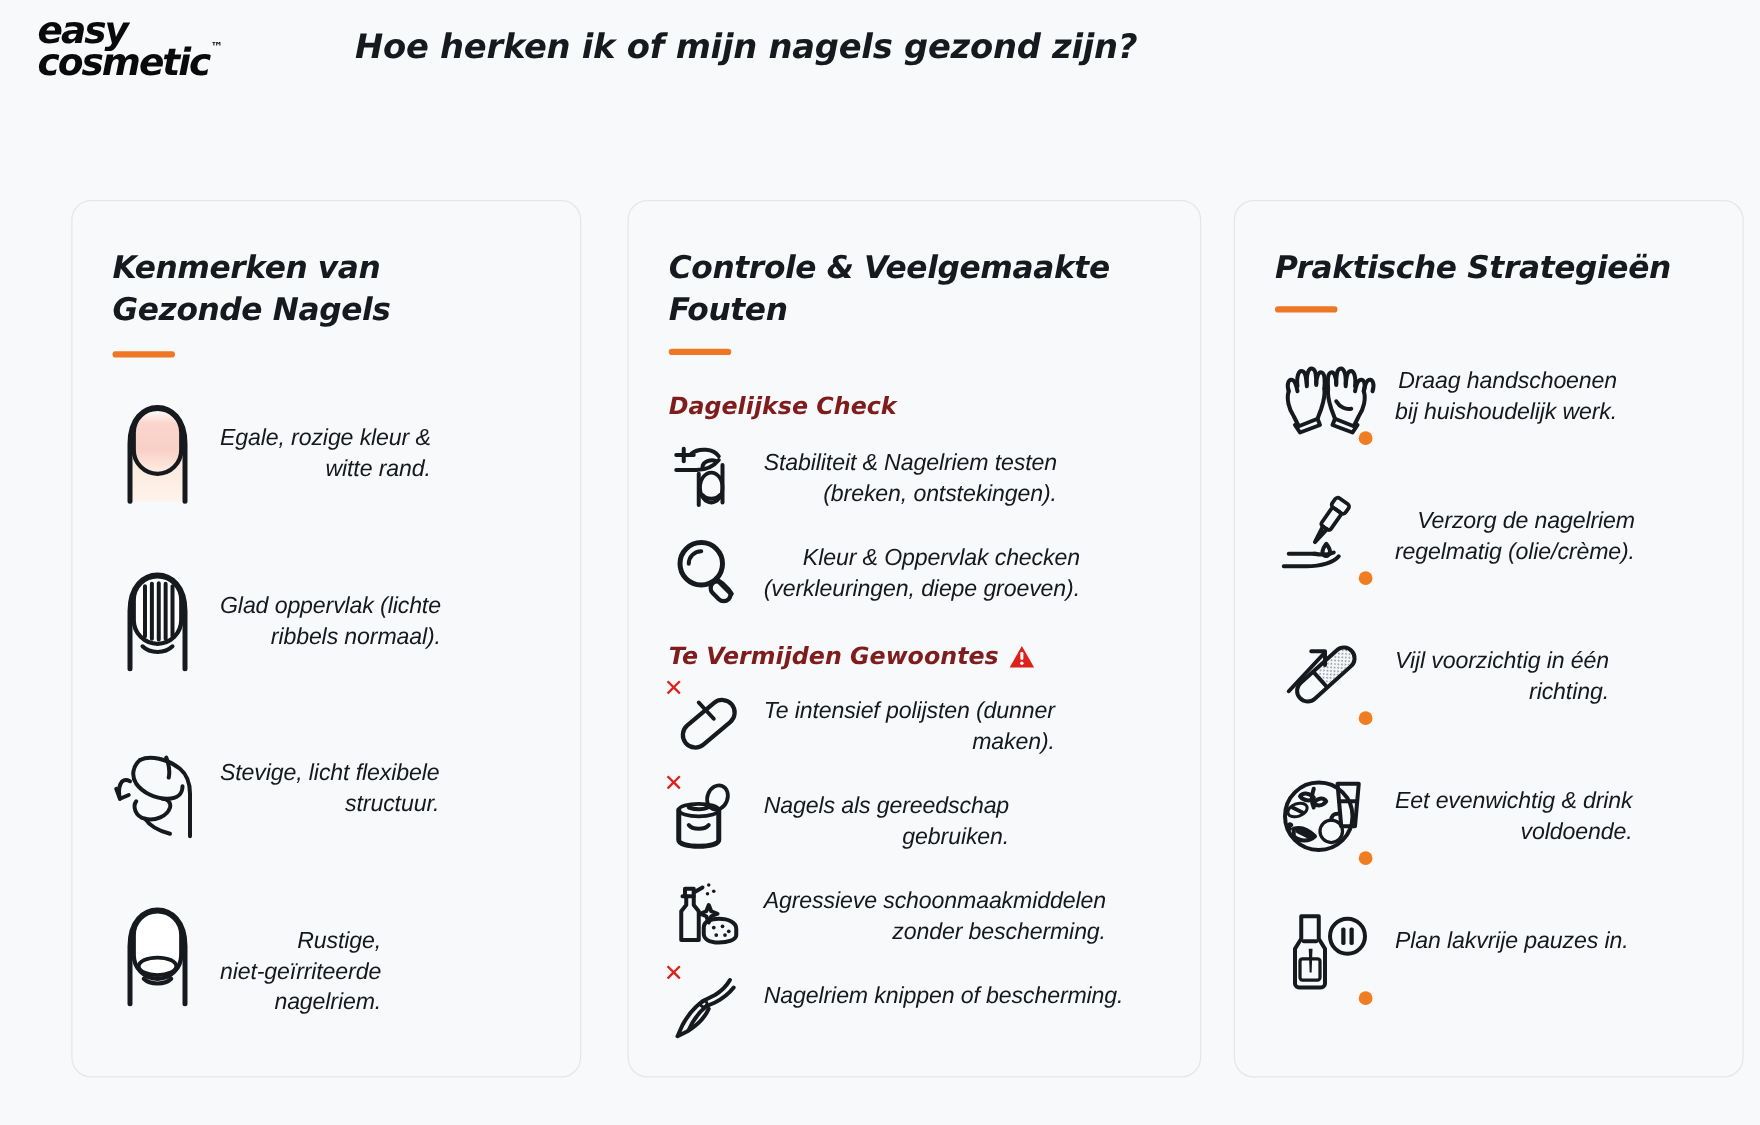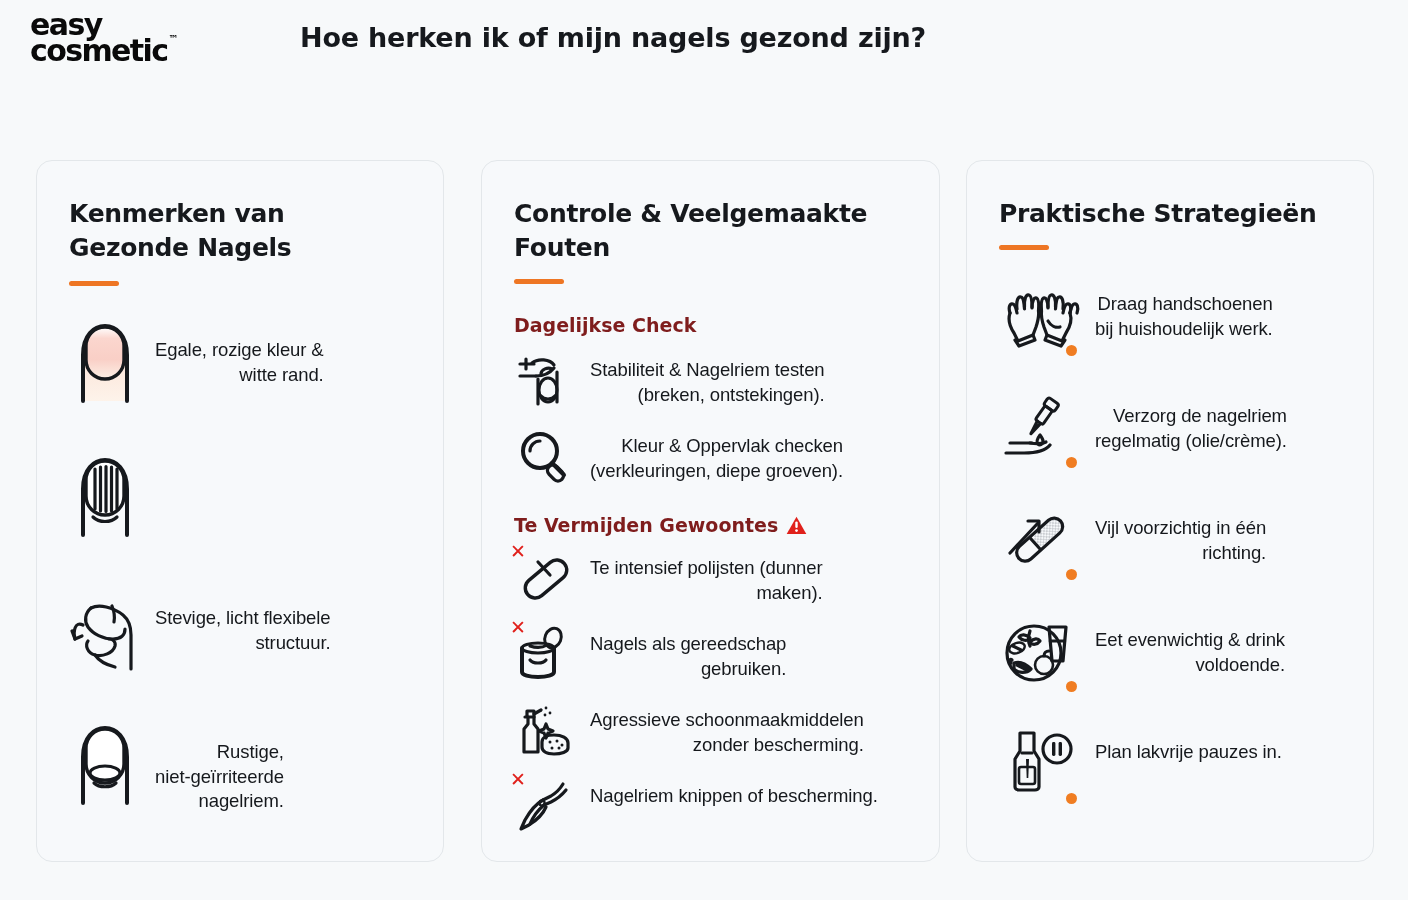--- a/index.html
+++ b/index.html
@@ -12,20 +12,21 @@
     background: #f7f9fa;
     font-family: "Liberation Sans", sans-serif;
     color: #111418;
     overflow: hidden;
   }
   .page {
     position: relative;
     width: 1408px;
     height: 737px;
     box-sizing: border-box;
+    font-style: italic;
   }
 
   
   .header {
     position: absolute;
     left: 0; top: 0;
     width: 1408px;
     height: 130px;
   }
   .logo {
@@ -45,41 +46,42 @@
     font-size: 10px;
     letter-spacing: 0;
     vertical-align: super;
     font-weight: 700;
     position: relative;
     top: -8px;
     left: 1px;
   }
   .page-title {
     position: absolute;
-    left: 300px;
+    left: 284px;
     top: 22px;
     font-family: "DejaVu Sans", sans-serif;
     font-size: 27px;
     font-weight: 700;
     letter-spacing: -0.2px;
     color: #16191d;
     white-space: nowrap;
   }
 
   
   .card {
     position: absolute;
     top: 160px;
     height: 702px;
     background: #f7f9fb;
     border: 1px solid #e3e7ea;
     border-radius: 16px;
     box-sizing: border-box;
     padding: 36px 30px 20px 32px;
     overflow: hidden;
+    margin-left: 21px;
   }
   #card-1 { left: 36px;  width: 408px; }
   #card-2 { left: 481px; width: 459px; }
   #card-3 { left: 966px; width: 408px; }
 
   .card-title {
     font-family: "DejaVu Sans", sans-serif;
     font-size: 25px;
     font-weight: 700;
     line-height: 1.36;
@@ -237,20 +239,22 @@
 
       <li class="item">
         <span class="icon-wrap">
           <svg width="64" height="84" viewBox="0 0 64 84">
             <path class="stroke" d="M10 80 L10 34 C10 14 21 5 32 5 C43 5 54 14 54 34 L54 80"></path>
             <rect x="13" y="6" width="38" height="54" rx="19" fill="#ffffff" stroke="#16191d" stroke-width="3.4"></rect>
             <path class="stroke-thin" stroke-width="1.8" stroke="#b9bec3" d="M22 14 L22 54 M27.5 12 L27.5 56 M33 11.5 L33 56.5 M38.5 12 L38.5 56 M44 14 L44 54"></path>
             <path class="stroke-thin" stroke-width="2.6" d="M20 62 C26 68 38 68 44 62"></path>
           </svg>
         </span>
+        <span class="label">Glad oppervlak (lichte
+ribbels normaal).</span>
       </li>
 
       <li class="item">
         <span class="icon-wrap">
           <svg width="72" height="80" viewBox="0 0 72 80">
             <path class="stroke-thin" d="M14 34 C6 30 4 40 6 48"></path>
             <path class="stroke-thin" d="M6 48 L3 40 M6 48 L13 45"></path>
             <path class="stroke-thin" d="M22 17 C30 13 44 16 54 24 C60 29 62 36 62 44 L62 78"></path>
             <path class="stroke-thin" d="M22 17 C16 22 15 30 19 36 C24 43 34 48 44 48 C52 48 56 44 56 38"></path>
             <path class="stroke-thin" d="M19 50 C16 54 18 62 26 64 C34 66 44 62 46 55 C47 51 44 48 40 48"></path>

